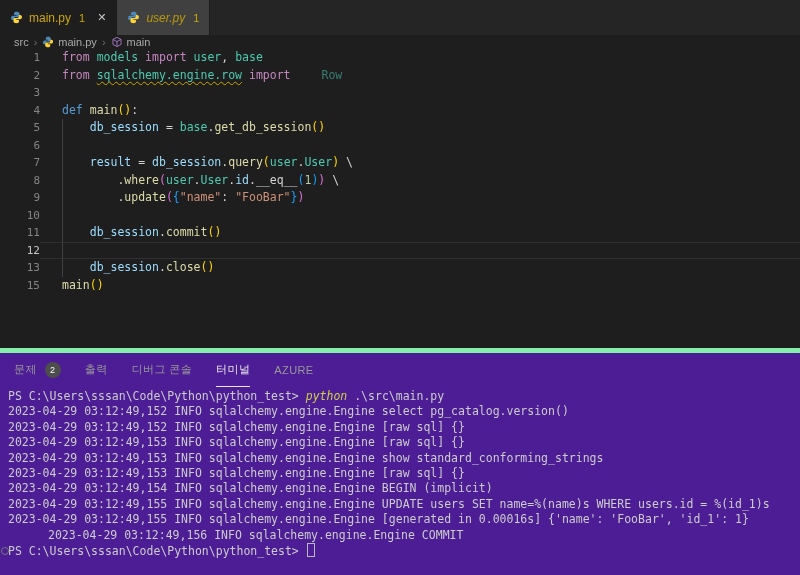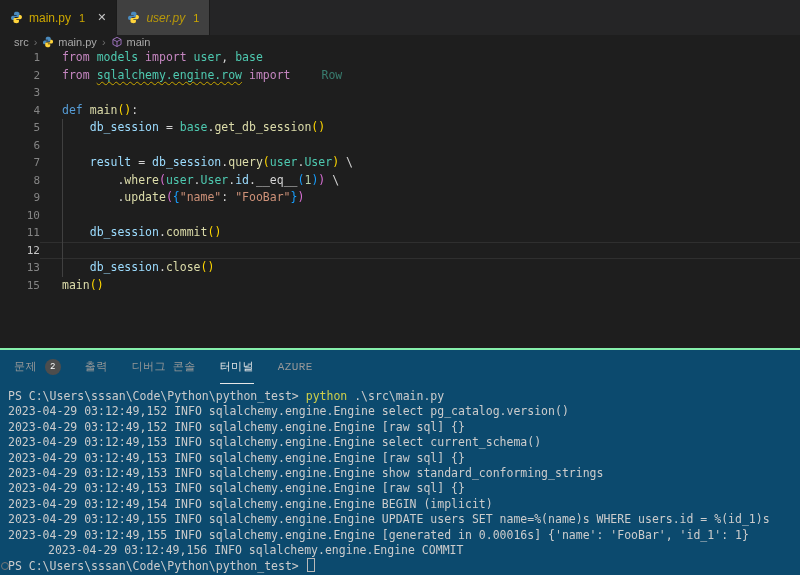--- a/index.html
+++ b/index.html
@@ -28,21 +28,21 @@
   .eline{display:flex;height:17.5px;line-height:17.5px;}
   .gutter{width:40px;flex:none;text-align:right;color:#858585;font-size:11px;}
   .codecell{flex:1;position:relative;padding-left:22px;white-space:pre;color:#d4d4d4;}
   .eline.cur .gutter{color:#c6c6c6;}
   .eline.cur .codecell{box-shadow:inset 0 1px 0 rgba(255,255,255,.08),inset 0 -1px 0 rgba(255,255,255,.08);}
   .iguide{position:absolute;left:22px;top:0;bottom:0;width:1px;background:#404040;}
   .sq{text-decoration:underline wavy #c9a700;text-decoration-thickness:1px;
       text-underline-offset:2px;text-decoration-skip-ink:none;}
   .dim{opacity:.55;padding-left:24px;}
   
-  .panel{position:absolute;top:348px;left:0;right:0;bottom:0;background:#0c4a6e;border-top:2px solid #86efac;font-family:Liberation Mono, monospace;}
+  .panel{position:absolute;top:348px;left:0;right:0;bottom:0;background:#4c1d95;border-top:5px solid #86efac;}
   .ptabs{display:flex;align-items:stretch;height:34px;padding-left:14px;gap:24px;font-size:11px;}
   .ptab{display:flex;align-items:center;gap:8px;color:#989898;letter-spacing:.4px;cursor:pointer;
         border-bottom:1px solid transparent;}
   .ptab.active{color:#e7e7e7;border-bottom:1px solid #e7e7e7;}
   .pbadge{background:#4d4d4d;color:#ffffff;border-radius:50%;width:16px;height:16px;font-size:9px;
         display:flex;align-items:center;justify-content:center;}
   
   .term{position:absolute;top:383px;left:0;right:0;bottom:0;padding:6px 0 0 8px;
       font-family:"DejaVu Sans Mono",monospace;font-size:11.5px;color:#cccccc;cursor:text;}
   .tline{height:15.4px;line-height:15.4px;white-space:pre;position:relative;}
@@ -165,24 +165,23 @@
       <div class="ptab active">
         <span>터미널</span>
       </div>
       <div class="ptab">
         <span>AZURE</span>
       </div>
     </div>
 </div>
 
 <div class="term" id="term">
-    <div class="tline"><span style="color: rgb(204, 204, 204);">PS C:\Users\sssan\Code\Python\python_test&gt; </span><span style="color: rgb(207, 207, 74);">python</span><span style="color: rgb(204, 204, 204);"> .\src\main.py</span></div>
+    <div class="tline"><span style="color: rgb(204, 204, 204);">PS C:\Users\sssan\Code\Python\python_test&gt; </span><span style="color: rgb(207, 207, 74); font-style: italic;">python</span><span style="color: rgb(204, 204, 204);"> .\src\main.py</span></div>
     <div class="tline"><span style="color: rgb(204, 204, 204);">2023-04-29 03:12:49,152 INFO sqlalchemy.engine.Engine select pg_catalog.version()</span></div>
     <div class="tline"><span style="color: rgb(204, 204, 204);">2023-04-29 03:12:49,152 INFO sqlalchemy.engine.Engine [raw sql] {}</span></div>
-    <div class="tline"><span style="color: rgb(204, 204, 204);">2023-04-29 03:12:49,153 INFO sqlalchemy.engine.Engine select current_schema()</span></div>
     <div class="tline"><span style="color: rgb(204, 204, 204);">2023-04-29 03:12:49,153 INFO sqlalchemy.engine.Engine [raw sql] {}</span></div>
     <div class="tline"><span style="color: rgb(204, 204, 204);">2023-04-29 03:12:49,153 INFO sqlalchemy.engine.Engine show standard_conforming_strings</span></div>
     <div class="tline"><span style="color: rgb(204, 204, 204);">2023-04-29 03:12:49,153 INFO sqlalchemy.engine.Engine [raw sql] {}</span></div>
     <div class="tline"><span style="color: rgb(204, 204, 204);">2023-04-29 03:12:49,154 INFO sqlalchemy.engine.Engine BEGIN (implicit)</span></div>
     <div class="tline"><span style="color: rgb(204, 204, 204);">2023-04-29 03:12:49,155 INFO sqlalchemy.engine.Engine UPDATE users SET name=%(name)s WHERE users.id = %(id_1)s</span></div>
     <div class="tline"><span style="color: rgb(204, 204, 204);">2023-04-29 03:12:49,155 INFO sqlalchemy.engine.Engine [generated in 0.00016s] {'name': 'FooBar', 'id_1': 1}</span></div>
     <div class="tline"><span style="color: rgb(204, 204, 204); margin-left: 40px;">2023-04-29 03:12:49,156 INFO sqlalchemy.engine.Engine COMMIT</span></div>
     <div class="tline"><span class="tdec"></span><span style="color: rgb(204, 204, 204);">PS C:\Users\sssan\Code\Python\python_test&gt; </span><span class="tcursor"></span></div>
   </div>
 

